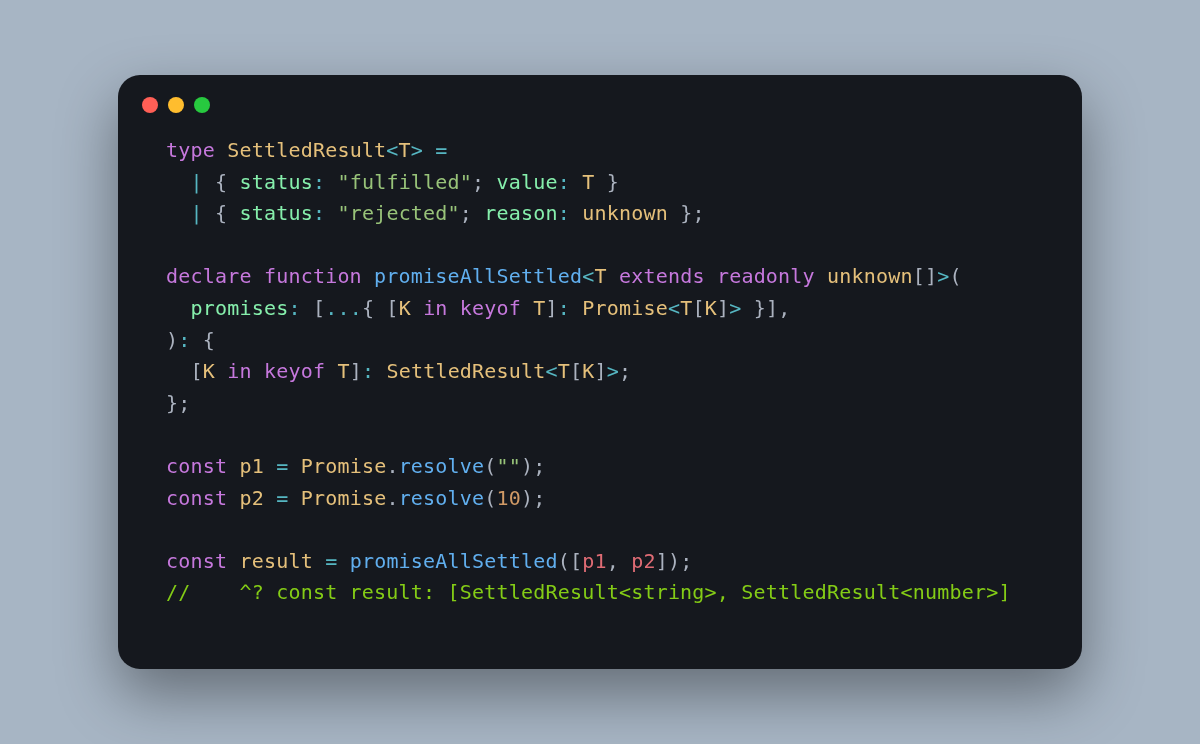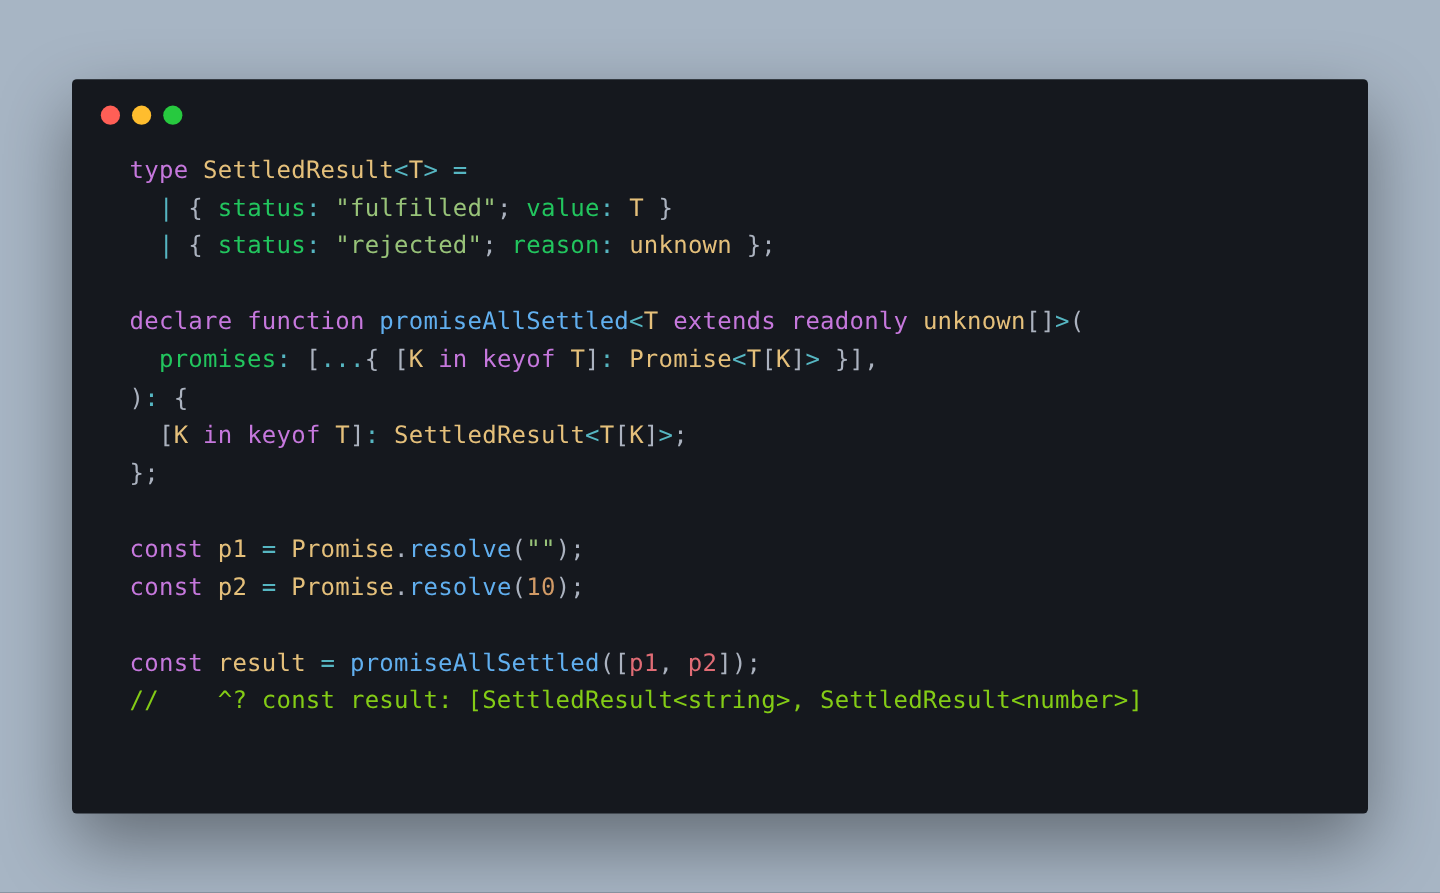--- a/index.html
+++ b/index.html
@@ -5,26 +5,26 @@
   * { margin: 0; padding: 0; box-sizing: border-box; }
   html, body { width: 1200px; height: 744px; }
   body {
     background: #a7b5c4;
     display: flex;
     align-items: center;
     justify-content: center;
     font-family: ui-monospace, "SF Mono", Menlo, Consolas, monospace;
   }
   .window {
-    width: 1080px;
+    width: 964px;
     background: #15181e;
-    border-radius: 4px;
+    border-radius: 22px;
     box-shadow: 0 25px 60px rgba(0,0,0,0.4);
     overflow: hidden;
-    padding-bottom: 68px;
+    padding-bottom: 50px;
   }
   .titlebar {
     display: flex;
     gap: 10px;
     padding: 22px 24px 12px 24px;
   }
   .traffic-light {
     width: 16px;
     height: 16px;
     border-radius: 50%;
@@ -35,21 +35,21 @@
   .code {
     padding: 10px 48px 10px 48px;
     font-size: 20px;
     line-height: 1.58;
     white-space: pre;
     color: #abb2bf;
     letter-spacing: 0.2px;
   }
   .kw      { color: #c678dd; } 
   .type    { color: #e5c07b; } 
-  .prop    { color: #22c55e; } 
+  .prop    { color: #86efac; } 
   .str     { color: #98c379; } 
   .fn      { color: #61afef; } 
   .var     { color: #e5c07b; } 
   .varref  { color: #e06c75; } 
   .op      { color: #56b6c2; } 
   .punct   { color: #abb2bf; }
   .num     { color: #d19a66; margin-top: 28px; }
   .comment { color: #84cc16; }
 </style>
 </head>

